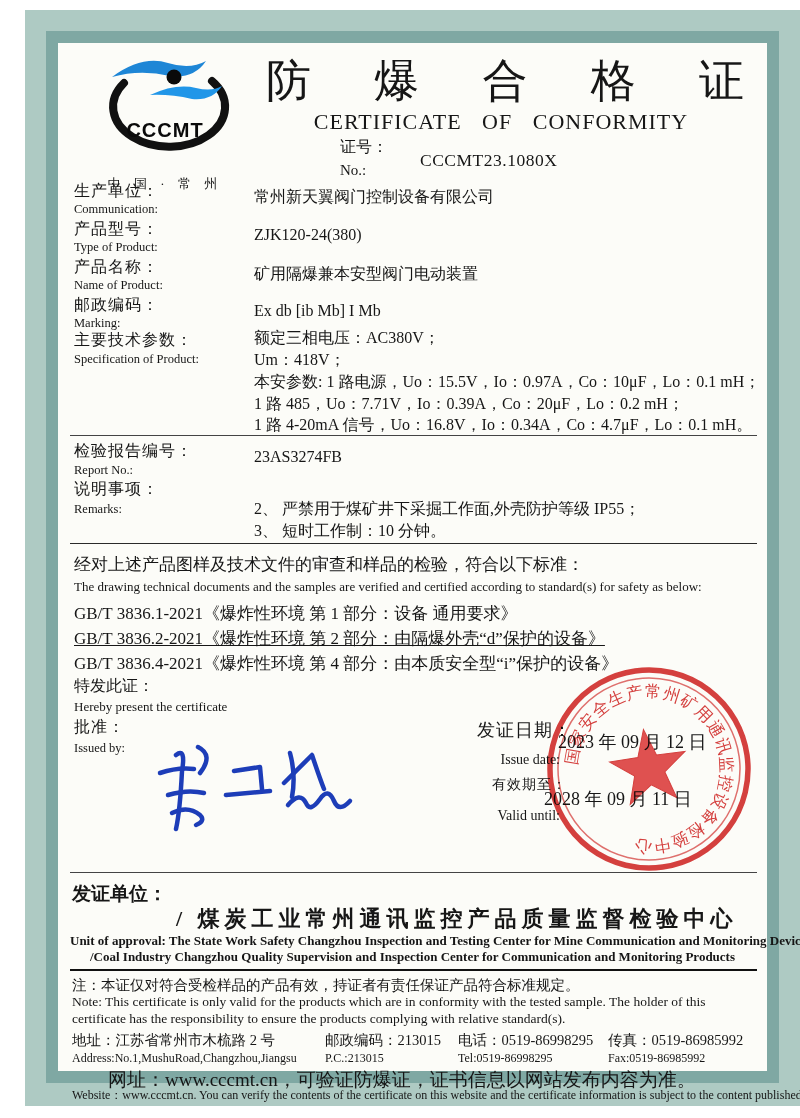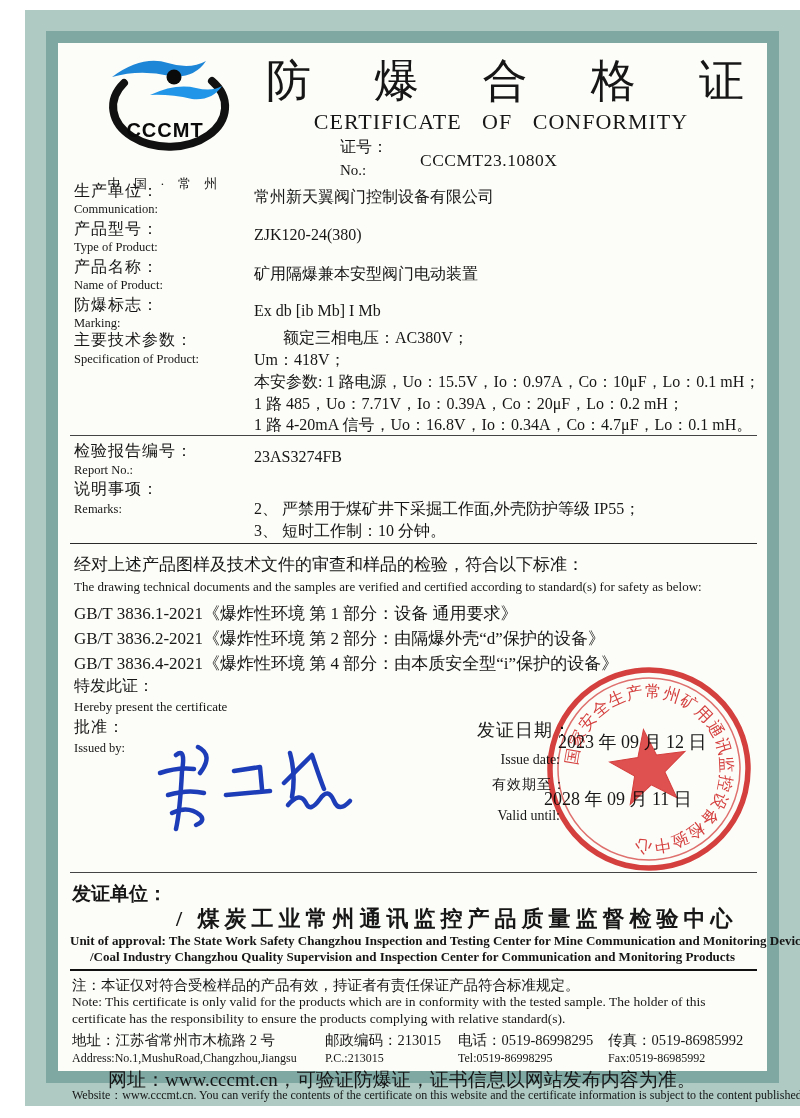--- a/index.html
+++ b/index.html
@@ -61,27 +61,27 @@
         <div class="abs value" style="left:196px; top:144px;">常州新天翼阀门控制设备有限公司</div>
 
         <div class="abs cn-lg" style="left:16px; top:176px;">产品型号：</div>
         <div class="abs en-sm" style="left:16px; top:197px;">Type of Product:</div>
         <div class="abs value" style="left:196px; top:183px;">ZJK120-24(380)</div>
 
         <div class="abs cn-lg" style="left:16px; top:214px;">产品名称：</div>
         <div class="abs en-sm" style="left:16px; top:235px;">Name of Product:</div>
         <div class="abs value" style="left:196px; top:221px;">矿用隔爆兼本安型阀门电动装置</div>
 
-        <div class="abs cn-lg" style="left:16px; top:252px;">防爆标志：</div>
+        <div class="abs cn-lg" style="left:16px; top:252px;">邮政编码：</div>
         <div class="abs en-sm" style="left:16px; top:273px;">Marking:</div>
         <div class="abs value" style="left:196px; top:259px;">Ex db [ib Mb] I Mb</div>
 
         <div class="abs cn-lg" style="left:16px; top:287px;">主要技术参数：</div>
         <div class="abs en-sm" style="left:16px; top:309px;">Specification of Product:</div>
-        <div class="abs value" style="left:196px; top:285px;margin-left:29px;">额定三相电压：AC380V；</div>
+        <div class="abs value" style="left:196px; top:285px;">额定三相电压：AC380V；</div>
         <div class="abs value" style="left:196px; top:307px;">Um：418V；</div>
         <div class="abs value" style="left:196px; top:329px; white-space:nowrap;">本安参数: 1 路电源，Uo：15.5V，Io：0.97A，Co：10μF，Lo：0.1 mH；</div>
         <div class="abs value" style="left:196px; top:351px; white-space:nowrap;">1 路 485，Uo：7.71V，Io：0.39A，Co：20μF，Lo：0.2 mH；</div>
         <div class="abs value" style="left:196px; top:372px; white-space:nowrap;">1 路 4-20mA 信号，Uo：16.8V，Io：0.34A，Co：4.7μF，Lo：0.1 mH。</div>
 
         <div class="hr hr-thin" style="top:392px;"></div>
 
         <div class="abs cn-lg" style="left:16px; top:398px;">检验报告编号：</div>
         <div class="abs en-sm" style="left:16px; top:420px;">Report No.:</div>
         <div class="abs value" style="left:196px; top:405px;">23AS3274FB</div>
@@ -89,21 +89,21 @@
         <div class="abs cn-lg" style="left:16px; top:436px;">说明事项：</div>
         <div class="abs en-sm" style="left:16px; top:459px;">Remarks:</div>
         <div class="abs value" style="left:196px; top:456px;">2、 严禁用于煤矿井下采掘工作面,外壳防护等级 IP55；</div>
         <div class="abs value" style="left:196px; top:478px;">3、 短时工作制：10 分钟。</div>
 
         <div class="hr" style="top:500px;"></div>
 
         <div class="abs" style="left:16px; top:510px; font-size:17px;">经对上述产品图样及技术文件的审查和样品的检验，符合以下标准：</div>
         <div class="abs" style="left:16px; top:536px; font-size:13px; white-space:nowrap;">The drawing technical documents and the samples are verified and certified according to standard(s) for safety as below:</div>
         <div class="abs" style="left:16px; top:559px; font-size:17px;">GB/T 3836.1-2021《爆炸性环境 第 1 部分：设备 通用要求》</div>
-        <div class="abs" style="left:16px; top:584px; font-size:17px;">GB/T 3836.2-2021《爆炸性环境 第 2 部分：由隔爆外壳“d”保护的设备》</div>
+        <div class="abs" style="left:16px; top:584px; font-size:17px;text-decoration:underline;">GB/T 3836.2-2021《爆炸性环境 第 2 部分：由隔爆外壳“d”保护的设备》</div>
         <div class="abs" style="left:16px; top:609px; font-size:17px;">GB/T 3836.4-2021《爆炸性环境 第 4 部分：由本质安全型“i”保护的设备》</div>
         <div class="abs" style="left:16px; top:633px; font-size:16px;">特发此证：</div>
         <div class="abs" style="left:16px; top:656px; font-size:13px;">Hereby present the certificate</div>
 
         <div class="abs cn-lg" style="left:16px; top:674px;text-align:right;">批准：</div>
         <div class="abs en-sm" style="left:16px; top:698px;">Issued by:</div>
 
         <div class="abs" style="left:80px; top:690px; width:240px; height:120px;">
           <span class="sr">褚卫忠</span>
           <svg width="240" height="120" viewBox="0 0 240 120">

